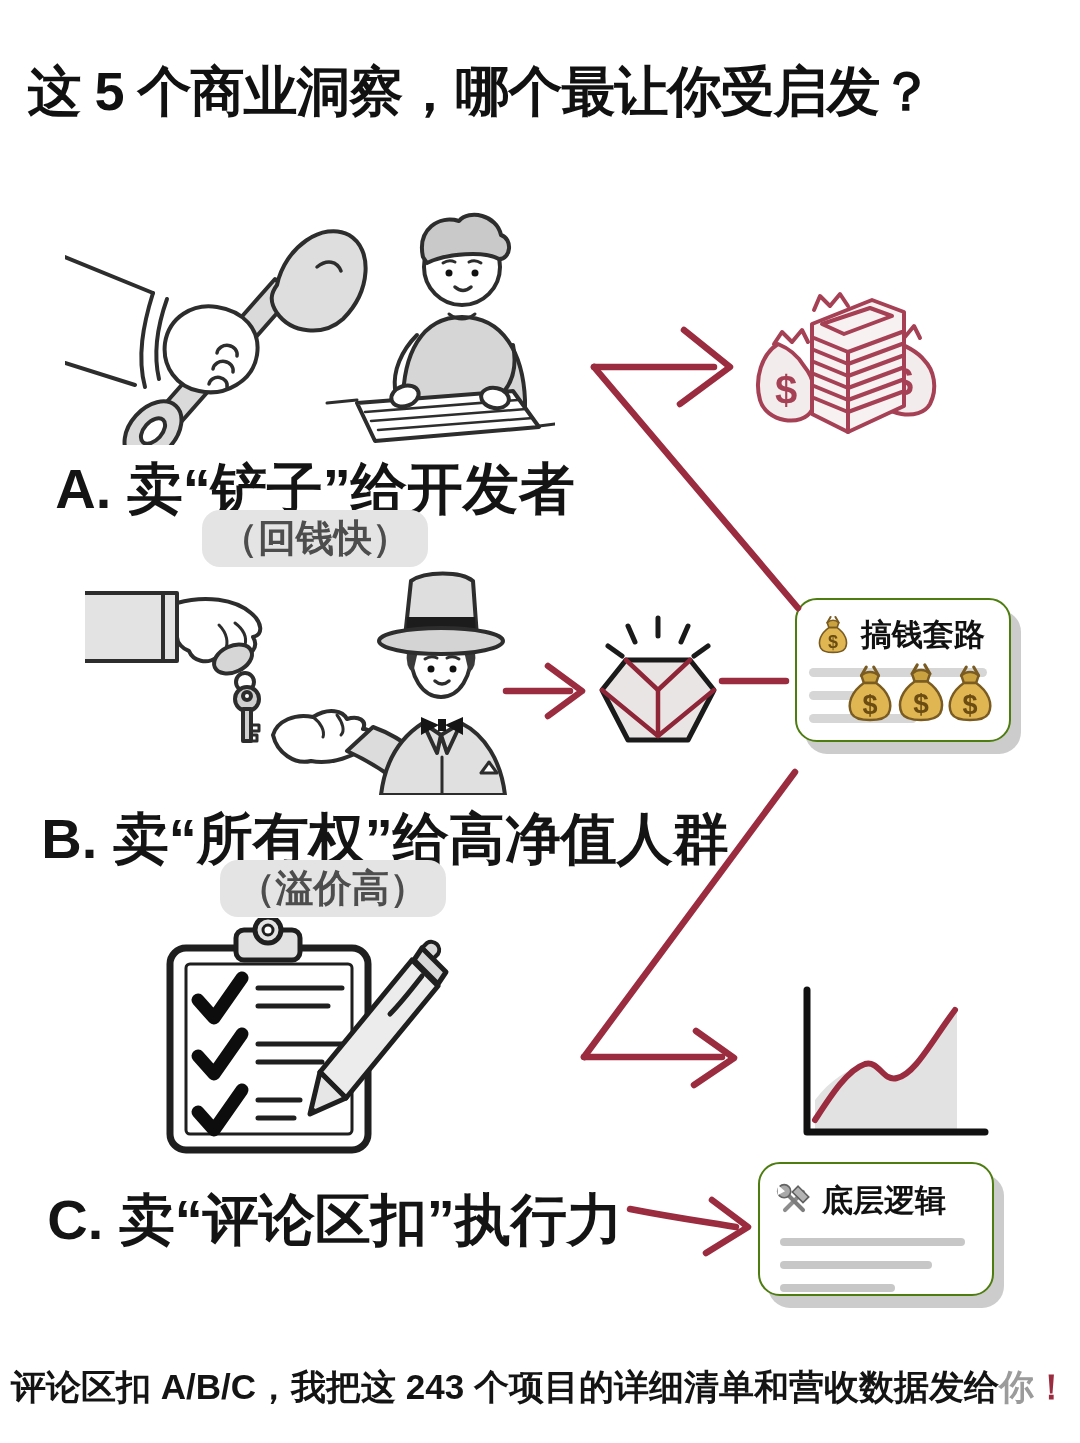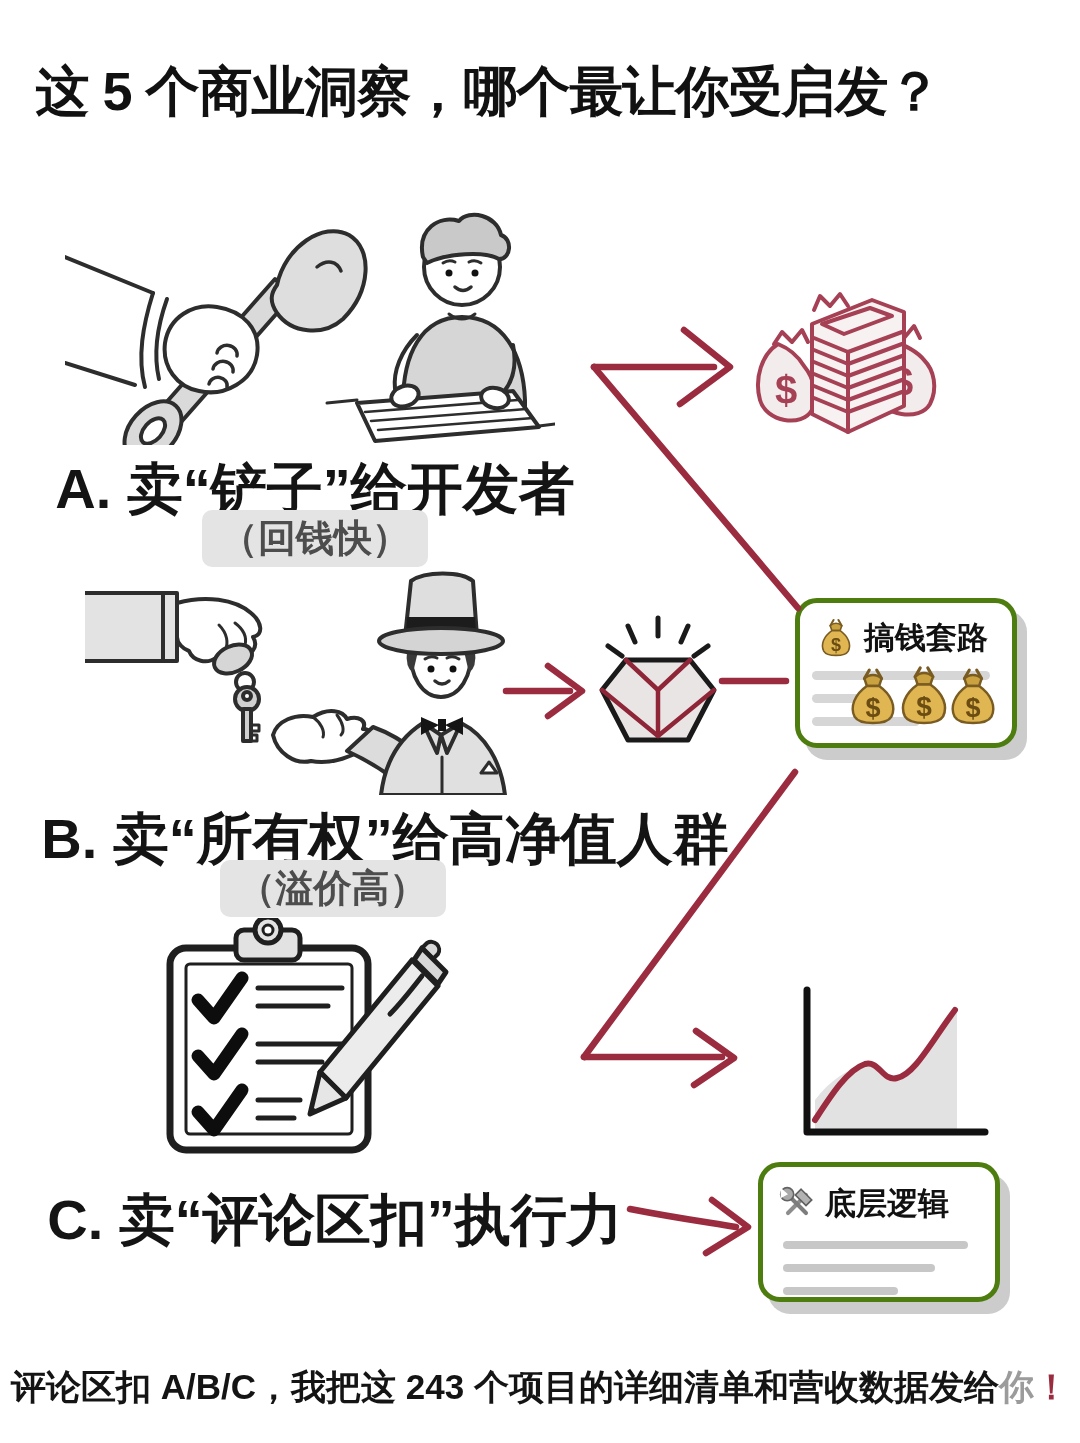--- a/index.html
+++ b/index.html
@@ -2,34 +2,34 @@
 <html><head>
 <meta charset="utf-8">
 <style>
   html,body { margin:0; padding:0; background:#ffffff; }
   .canvas {
     position:relative; width:1080px; height:1443px; background:#ffffff;
     font-family:"Liberation Sans", sans-serif; overflow:hidden; color:#151515;
   }
   .abs { position:absolute; }
   .title {
-    position:absolute; top:56px; left:16px; width:944px; text-align:center;
+    position:absolute; top:56px; left:8px; width:944px; text-align:center;
     font-size:54px; font-weight:800; letter-spacing:-1px; color:#111;
   }
   .sec-label {
     position:absolute; text-align:center; font-size:56px; font-weight:800; color:#141414;
   }
   .badge-row { position:absolute; text-align:center; }
   .badge {
     display:inline-block; background:#e4e4e4; color:#4d4d4d;
     font-size:38px; font-weight:700; line-height:1.3;
-    padding:4px 18px; border-radius:10px;
+    padding:4px 18px; border-radius:18px;
   }
   .flow-box {
-    position:absolute; background:#fff; border:5px solid #4d7c0f;
+    position:absolute; background:#fff; border:2px solid #4d7c0f;
     border-radius:22px; box-shadow:10px 12px 0 #cccccc;
   }
   .box-head { display:flex; align-items:center; gap:10px; margin:14px 0 0 18px; }
   .box-title { font-size:31px; font-weight:800; color:#111; white-space:nowrap; }
   .bag-row { position:relative; height:70px; margin-top:4px; }
   .bar { position:absolute; background:#d6d6d6; border-radius:5px; height:9px; }
   .logic-lines { margin:14px 0 0 20px; }
   .logic-line { background:#c7c7c7; border-radius:4px; height:8px; margin-bottom:15px; }
   .footer {
     position:absolute; top:1364px; left:0; width:1080px; text-align:center;

